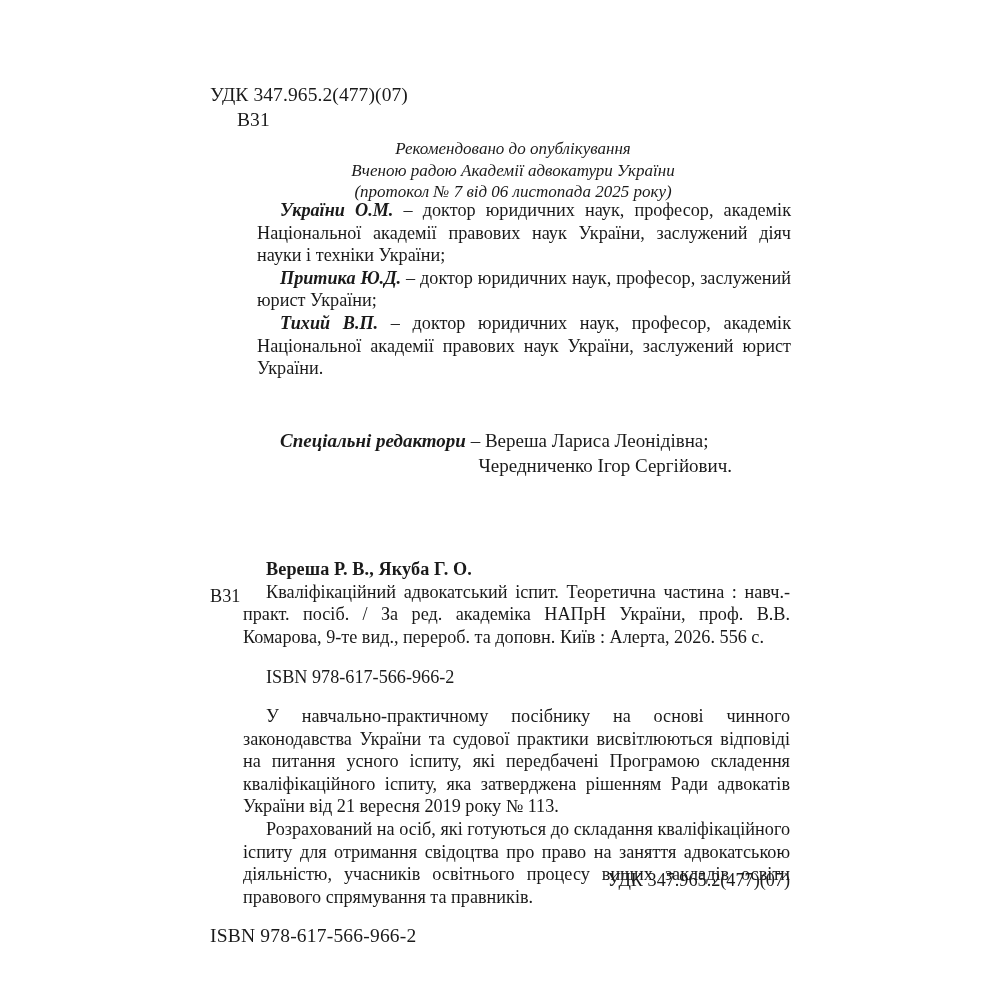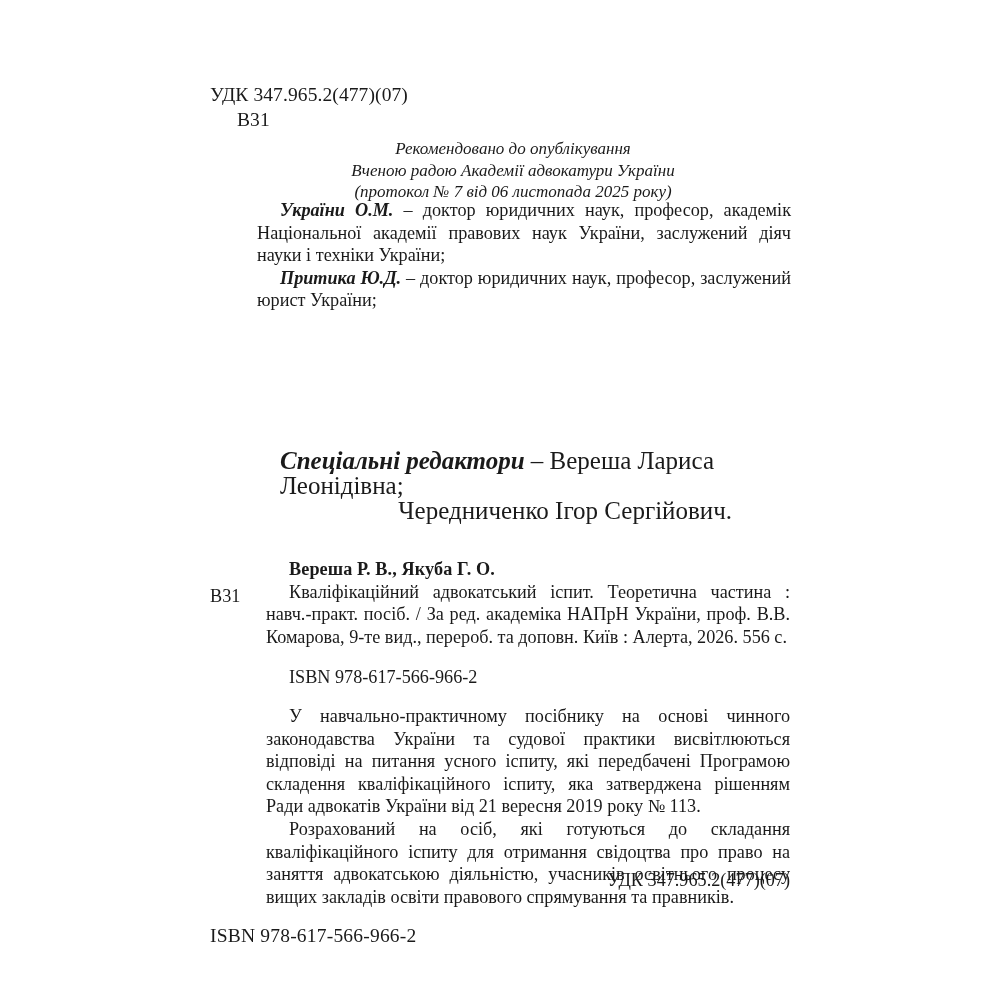--- a/index.html
+++ b/index.html
@@ -73,23 +73,22 @@
   #reviewers p .nm {
     font-weight: bold;
     font-style: italic;
   }
 
   
   #editors {
     left: 280px;
     top: 428px;
     width: 460px;
-    font-size: 25px;
+    font-size: 19px;
     line-height: 25px;
-    margin-top: 20px;
   }
   #editors .lbl {
     font-weight: bold;
     font-style: italic;
   }
   #editors .second {
     display: block;
     text-align: right;
     padding-right: 8px;
   }
@@ -102,21 +101,21 @@
     font-size: 18.2px;
     line-height: 22.6px;
   }
   #record .rec-index {
     position: absolute;
     left: 0;
     top: 27px;
     font-size: 18.2px;
   }
   #record .rec-body {
-    margin-left: 56px;
+    margin-left: 33px;
   }
   #record .authors {
     font-weight: bold;
     display: block;
     margin-left: 23px;
     letter-spacing: 0.1px;
   }
   #record .cite {
     margin: 0;
     text-indent: 23px;
@@ -174,20 +173,21 @@
 
   <div class="blk" id="recommendation">
     <div>Рекомендовано до опублікування</div>
     <div>Вченою радою Академії адвокатури України</div>
     <div>(протокол № 7 від 06 листопада 2025 року)</div>
   </div>
 
   <div class="blk" id="reviewers">
     <p><span class="nm">України О.М.</span><span> – доктор юридичних наук, професор, академік Національної академії правових наук України, заслужений діяч науки і техніки України;</span></p>
     <p><span class="nm">Притика Ю.Д.</span><span> – доктор юридичних наук, професор, заслужений юрист України;</span></p>
+    <p><span class="nm">Тихий В.П.</span><span> – доктор юридичних наук, професор, академік Національної академії правових наук України, заслужений юрист України.</span></p>
   </div>
 
   <div class="blk" id="editors">
     <span class="lbl">Спеціальні редактори</span><span> – </span><span>Вереша Лариса Леонідівна;</span>
     <span class="second">Чередниченко Ігор Сергійович.</span>
   </div>
 
   <div class="blk" id="record">
     <span class="rec-index">В31</span>
     <div class="rec-body">

